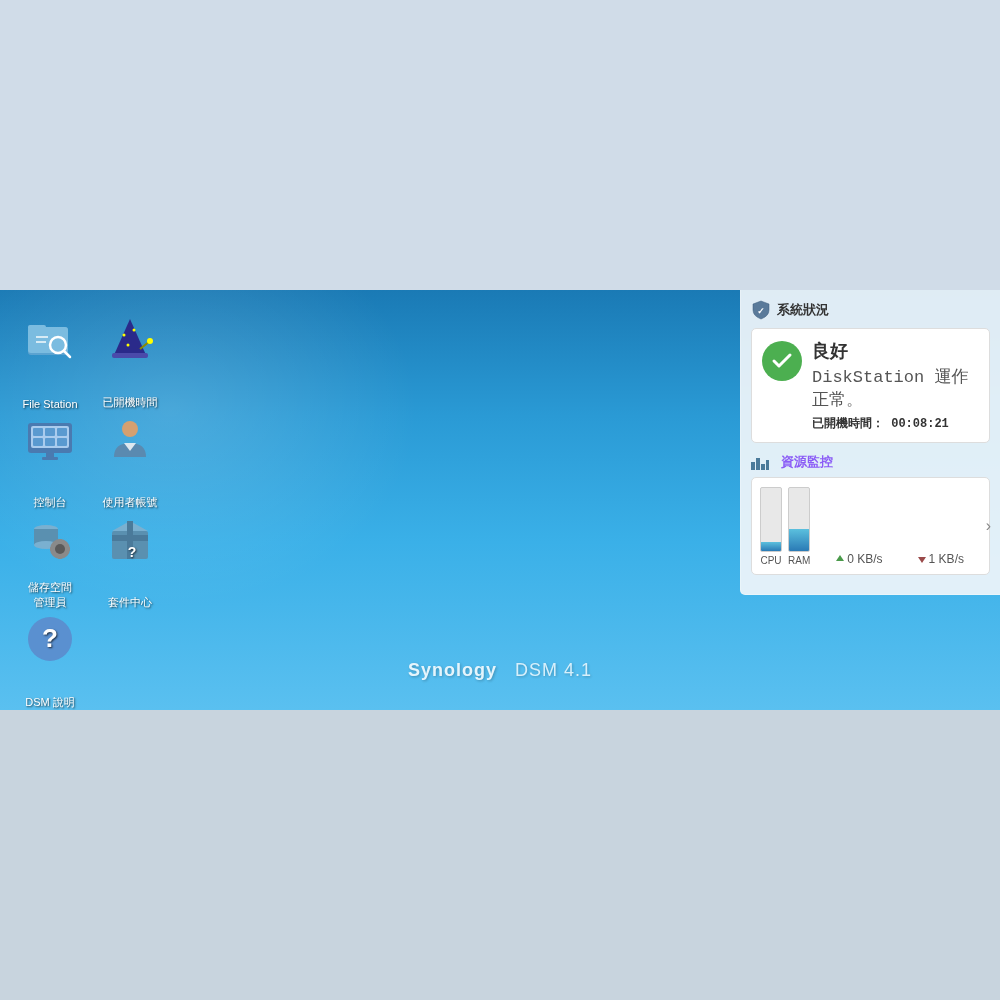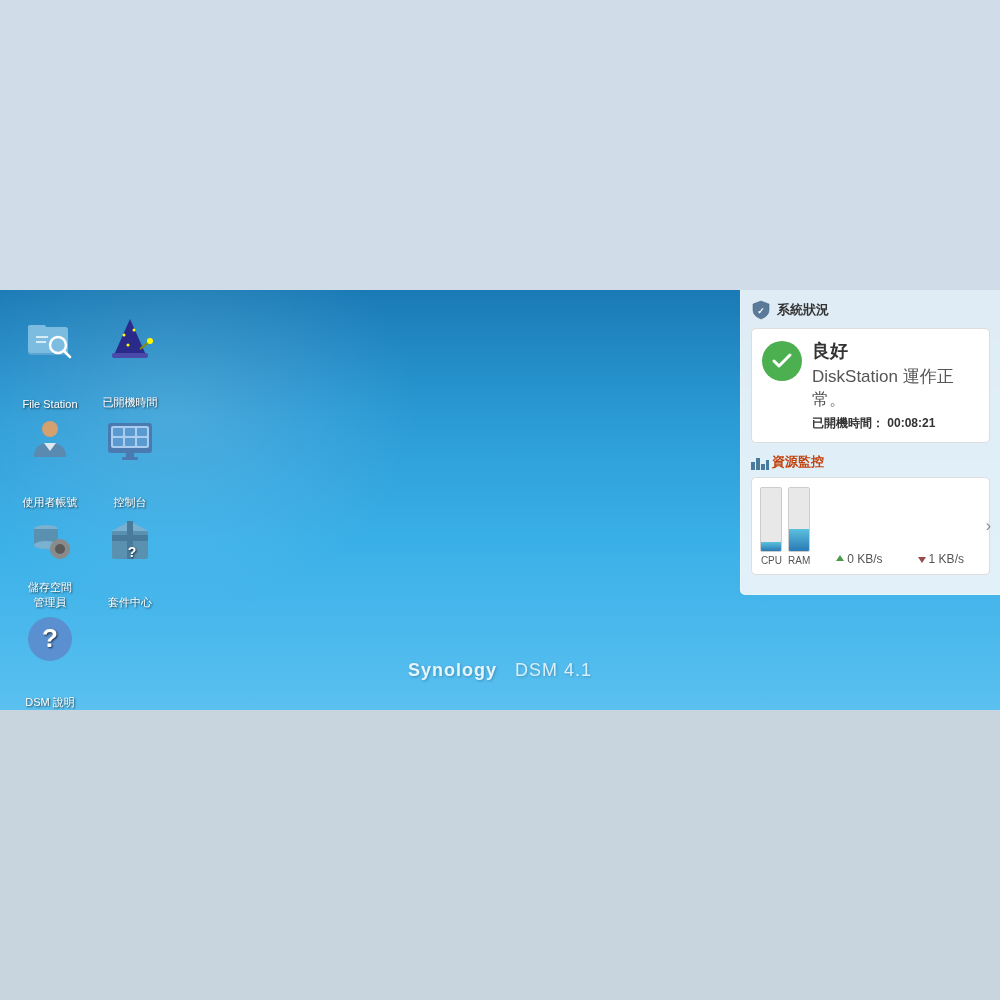--- a/index.html
+++ b/index.html
@@ -131,20 +131,21 @@
       border: 1px solid #ddd;
       border-radius: 5px;
       padding: 10px;
       margin-bottom: 10px;
     }
 
     .status-good-row {
       display: flex;
       align-items: flex-start;
       gap: 10px;
+      font-family: Liberation Mono, monospace;
     }
 
     .check-circle {
       width: 40px;
       height: 40px;
       border-radius: 50%;
       background: #4caf50;
       display: flex;
       align-items: center;
       justify-content: center;
@@ -181,25 +182,25 @@
 
     .status-uptime span {
       color: #333;
       font-weight: bold;
     }
 
     
     .resource-header {
       display: flex;
       align-items: center;
-      gap: 3px;
+      gap: 12px;
       margin-bottom: 6px;
       font-size: 13px;
       font-weight: bold;
-      color: #c2410c;
+      color: #8b5cf6;
     }
 
     .resource-box {
       background: white;
       border: 1px solid #ddd;
       border-radius: 5px;
       padding: 8px;
       position: relative;
       display: flex;
       align-items: flex-end;
@@ -209,21 +210,21 @@
     .cpu-ram-bars {
       display: flex;
       gap: 6px;
       align-items: flex-end;
       height: 80px;
     }
 
     .bar-container {
       display: flex;
       flex-direction: column;
-      align-items: flex-end;
+      align-items: center;
       gap: 3px;
     }
 
     .bar-track {
       width: 22px;
       height: 65px;
       background: #e8e8e8;
       border-radius: 2px;
       display: flex;
       flex-direction: column;
@@ -337,48 +338,48 @@
           <circle cx="44" cy="26" r="3" fill="yellow"></circle>
         </svg>
       </div>
       <span>已開機時間</span>
     </div>
 
     <div class="desktop-icon">
       <div class="icon-img">
         <svg viewBox="0 0 48 48" width="48" height="48" xmlns="http://www.w3.org/2000/svg">
 
-          <circle cx="24" cy="14" r="8" fill="#d4a070"></circle>
-          <path d="M8 42 Q8 28 24 28 Q40 28 40 42 Z" fill="#5a8ab0"></path>
-
-          <path d="M18 28 L24 36 L30 28" fill="white" opacity="0.8"></path>
-        </svg>
-      </div>
-      <span>使用者帳號</span>
-    </div>
-
-    <div class="desktop-icon">
-      <div class="icon-img">
-        <svg viewBox="0 0 48 48" width="48" height="48" xmlns="http://www.w3.org/2000/svg">
-
           <rect x="2" y="8" width="44" height="30" rx="3" fill="#4a7ab0"></rect>
           <rect x="5" y="11" width="38" height="22" rx="2" fill="#aaccee"></rect>
 
           <rect x="7" y="13" width="10" height="8" rx="1" fill="#5a9ad0"></rect>
           <rect x="19" y="13" width="10" height="8" rx="1" fill="#5a9ad0"></rect>
           <rect x="31" y="13" width="10" height="8" rx="1" fill="#5a9ad0"></rect>
           <rect x="7" y="23" width="10" height="8" rx="1" fill="#5a9ad0"></rect>
           <rect x="19" y="23" width="10" height="8" rx="1" fill="#5a9ad0"></rect>
           <rect x="31" y="23" width="10" height="8" rx="1" fill="#5a9ad0"></rect>
 
           <rect x="20" y="38" width="8" height="4" fill="#4a7ab0"></rect>
           <rect x="16" y="42" width="16" height="3" rx="1" fill="#4a7ab0"></rect>
         </svg>
       </div>
       <span>控制台</span>
+    </div>
+
+    <div class="desktop-icon">
+      <div class="icon-img">
+        <svg viewBox="0 0 48 48" width="48" height="48" xmlns="http://www.w3.org/2000/svg">
+
+          <circle cx="24" cy="14" r="8" fill="#d4a070"></circle>
+          <path d="M8 42 Q8 28 24 28 Q40 28 40 42 Z" fill="#5a8ab0"></path>
+
+          <path d="M18 28 L24 36 L30 28" fill="white" opacity="0.8"></path>
+        </svg>
+      </div>
+      <span>使用者帳號</span>
     </div>
 
     <div class="desktop-icon" style="white-space:pre-line;">
       <div class="icon-img">
         <svg viewBox="0 0 48 48" width="48" height="48" xmlns="http://www.w3.org/2000/svg">
 
           <ellipse cx="20" cy="14" rx="12" ry="4" fill="#7ab0d0"></ellipse>
           <rect x="8" y="14" width="24" height="16" fill="#5a90b0"></rect>
           <ellipse cx="20" cy="30" rx="12" ry="4" fill="#7ab0d0"></ellipse>
 

